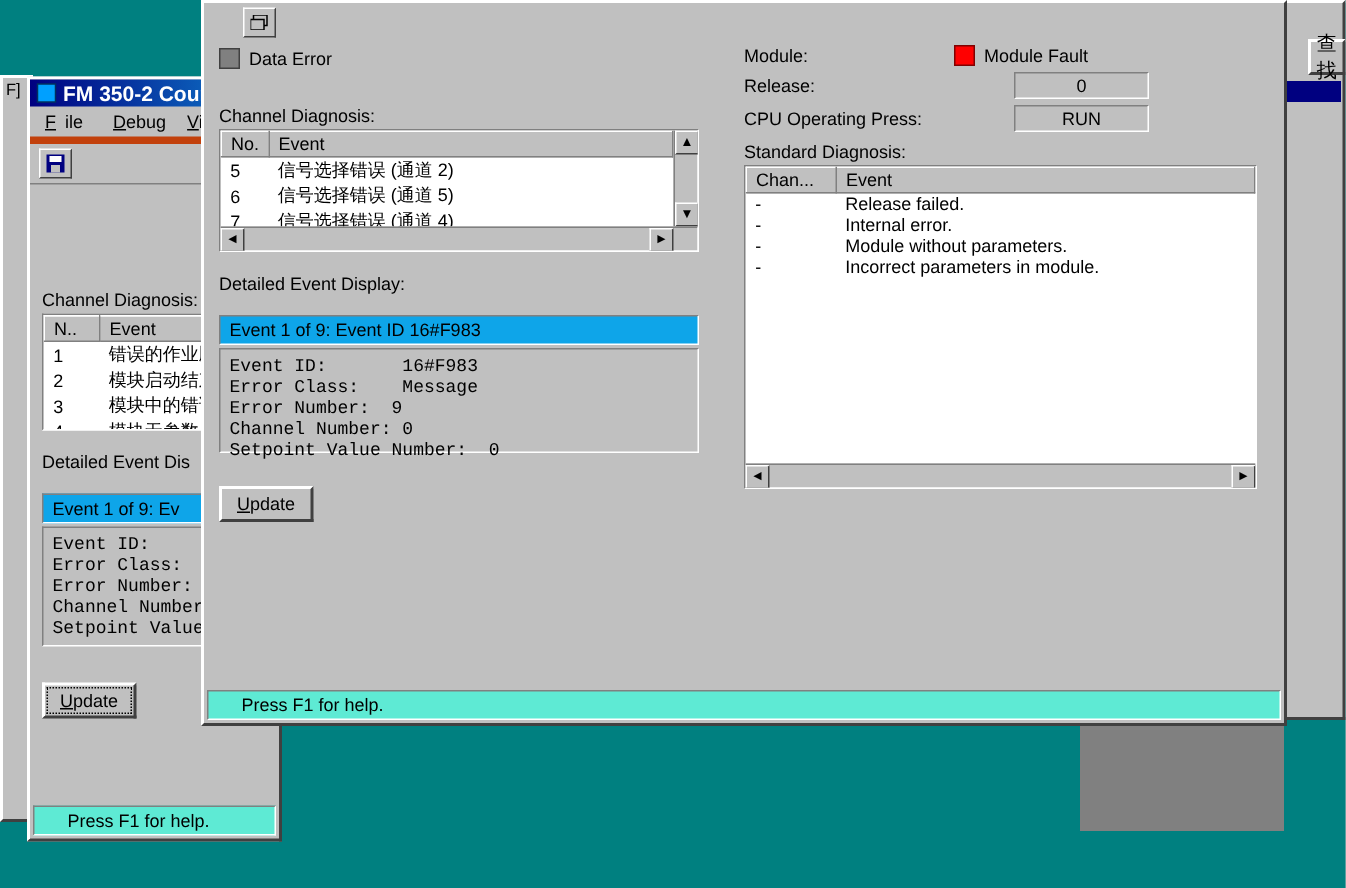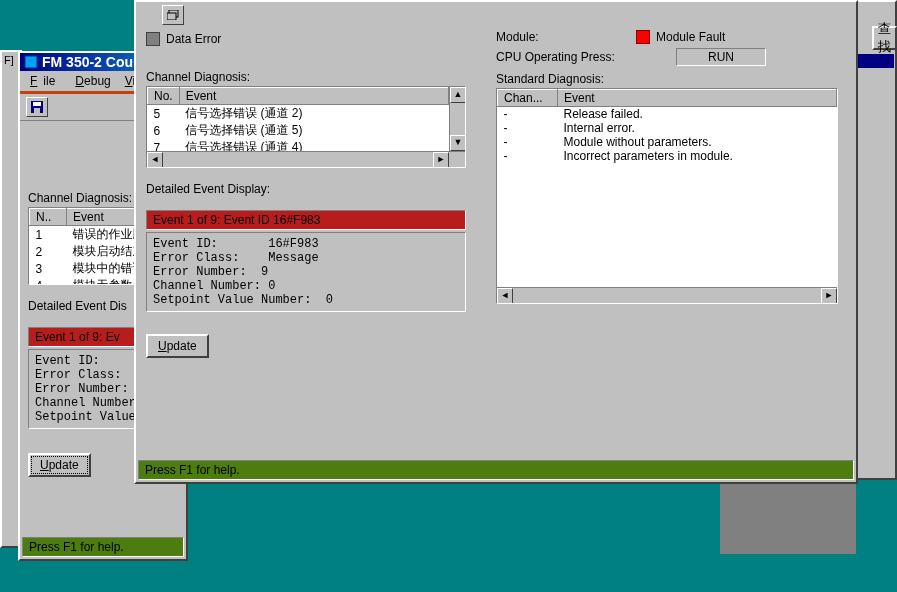--- a/index.html
+++ b/index.html
@@ -26,21 +26,21 @@
     align-items: center;
     gap: 4px;
     height: 18px;
   }
   .titlebar .title-text { font-weight: bold; font-size: 14px; }
   .titlebar .icon { width: 14px; height: 14px; display: inline-block; }
   .menubar {
     display: flex;
     gap: 2px;
     padding: 2px 4px;
-    border-bottom: 3px solid #c2410c;
+    border-bottom: 5px solid #c2410c;
   }
   .menubar span { padding: 1px 6px; }
   .menubar span u { text-decoration: underline; }
   .toolbar {
     padding: 3px 6px;
     border-bottom: 1px solid #808080;
     display: flex;
     gap: 4px;
   }
   .toolbar-btn {
@@ -92,33 +92,33 @@
     display: flex; justify-content: space-between;
   }
   .scroll-btn {
     width: 16px; height: 16px; background:#c0c0c0;
     border:1px solid; border-color:#fff #404040 #404040 #fff;
     font-size:9px; text-align:center; line-height:13px;
   }
   .statusbar {
     position: absolute; left: 2px; right: 2px; bottom: 2px;
     border: 1px solid; border-color:#808080 #fff #fff #808080;
-    padding: 2px 6px; background:#4d7c0f;
+    padding: 2px 22px; background:#5eead4;
     font-size:12px;
   }
   .field-row { display:flex; align-items:center; margin:4px 0; }
   .field-row .k { width:140px; }
   .stat-box {
     border:1px solid; border-color:#808080 #fff #fff #808080;
     min-width:90px; text-align:center; padding:1px 8px; background:#c0c0c0;
   }
   .led-red { width:14px;height:14px; background:#ff0000; display:inline-block; margin-right:6px; border:1px solid #800000;}
   .led-gray { width:14px;height:14px; background:#808080; display:inline-block; margin-right:6px; border:1px solid #404040;}
   .detail-pre { padding:4px 6px; font-family:"Courier New",monospace; font-size:12px; white-space:pre; line-height:14px;}
-  .header-gray { background:#b91c1c; padding:2px 6px; border:1px solid; border-color:#808080 #fff #fff #808080;margin-top:14px;}
+  .header-gray { background:#0ea5e9; padding:2px 6px; border:1px solid; border-color:#808080 #fff #fff #808080;margin-top:14px;}
   .right-col { position:absolute; left:490px; right:8px; top:4px; }
   .search-bar {
     position:absolute; top:26px; right:0; width:25px; height:24px;
     background:#c0c0c0; border:2px solid; border-color:#fff #404040 #404040 #fff;
     display:flex; align-items:center; justify-content:center;
   }
   .gray-block { position:absolute; background:#808080; }
 </style>
 </head>
 <body>
@@ -256,38 +256,43 @@
             <div class="scroll-btn">▼</div>
           </div>
         <div class="scroll-horz">
             <div class="scroll-btn">◄</div>
             <div class="scroll-btn" style="margin-right:16px;">►</div>
           </div>
       </div>
 
       <div class="label" style="margin-top:14px;">Detailed Event Display:</div>
       <div class="header-gray">Event 1 of 9:  Event ID 16#F983</div>
-      <div class="sunken-gray" style="margin-top:2px;height:80px;">
+      <div class="sunken-gray" style="margin-top:2px;height:70px;">
         <div class="detail-pre">Event ID:       16#F983
 Error Class:    Message
 Error Number:  9
 Channel Number: 0
 Setpoint Value Number:  0</div>
       </div>
 
       <div style="margin-top:22px;">
         <button class="raised-btn"><u>U</u>pdate</button>
       </div>
     </div>
 
     <div class="right-col" style="left:360px;">
       <div class="field-row">
         <span class="k">Module:</span>
         <span class="led-red"></span>
         <span>Module Fault</span>
+      </div>
+      <div class="field-row">
+        <span class="k">Release:</span>
+        <span style="width:40px;"></span>
+        <span class="stat-box">0</span>
       </div>
       <div class="field-row">
         <span class="k">CPU Operating Press:</span>
         <span style="width:40px;"></span>
         <span class="stat-box">RUN</span>
       </div>
 
       <div class="label" style="margin-top:6px;">Standard Diagnosis:</div>
       <div class="sunken scrollbox" style="height:216px;width:342px;">
         <div style="position:absolute;inset:0 0 16px 0;overflow:hidden;">

